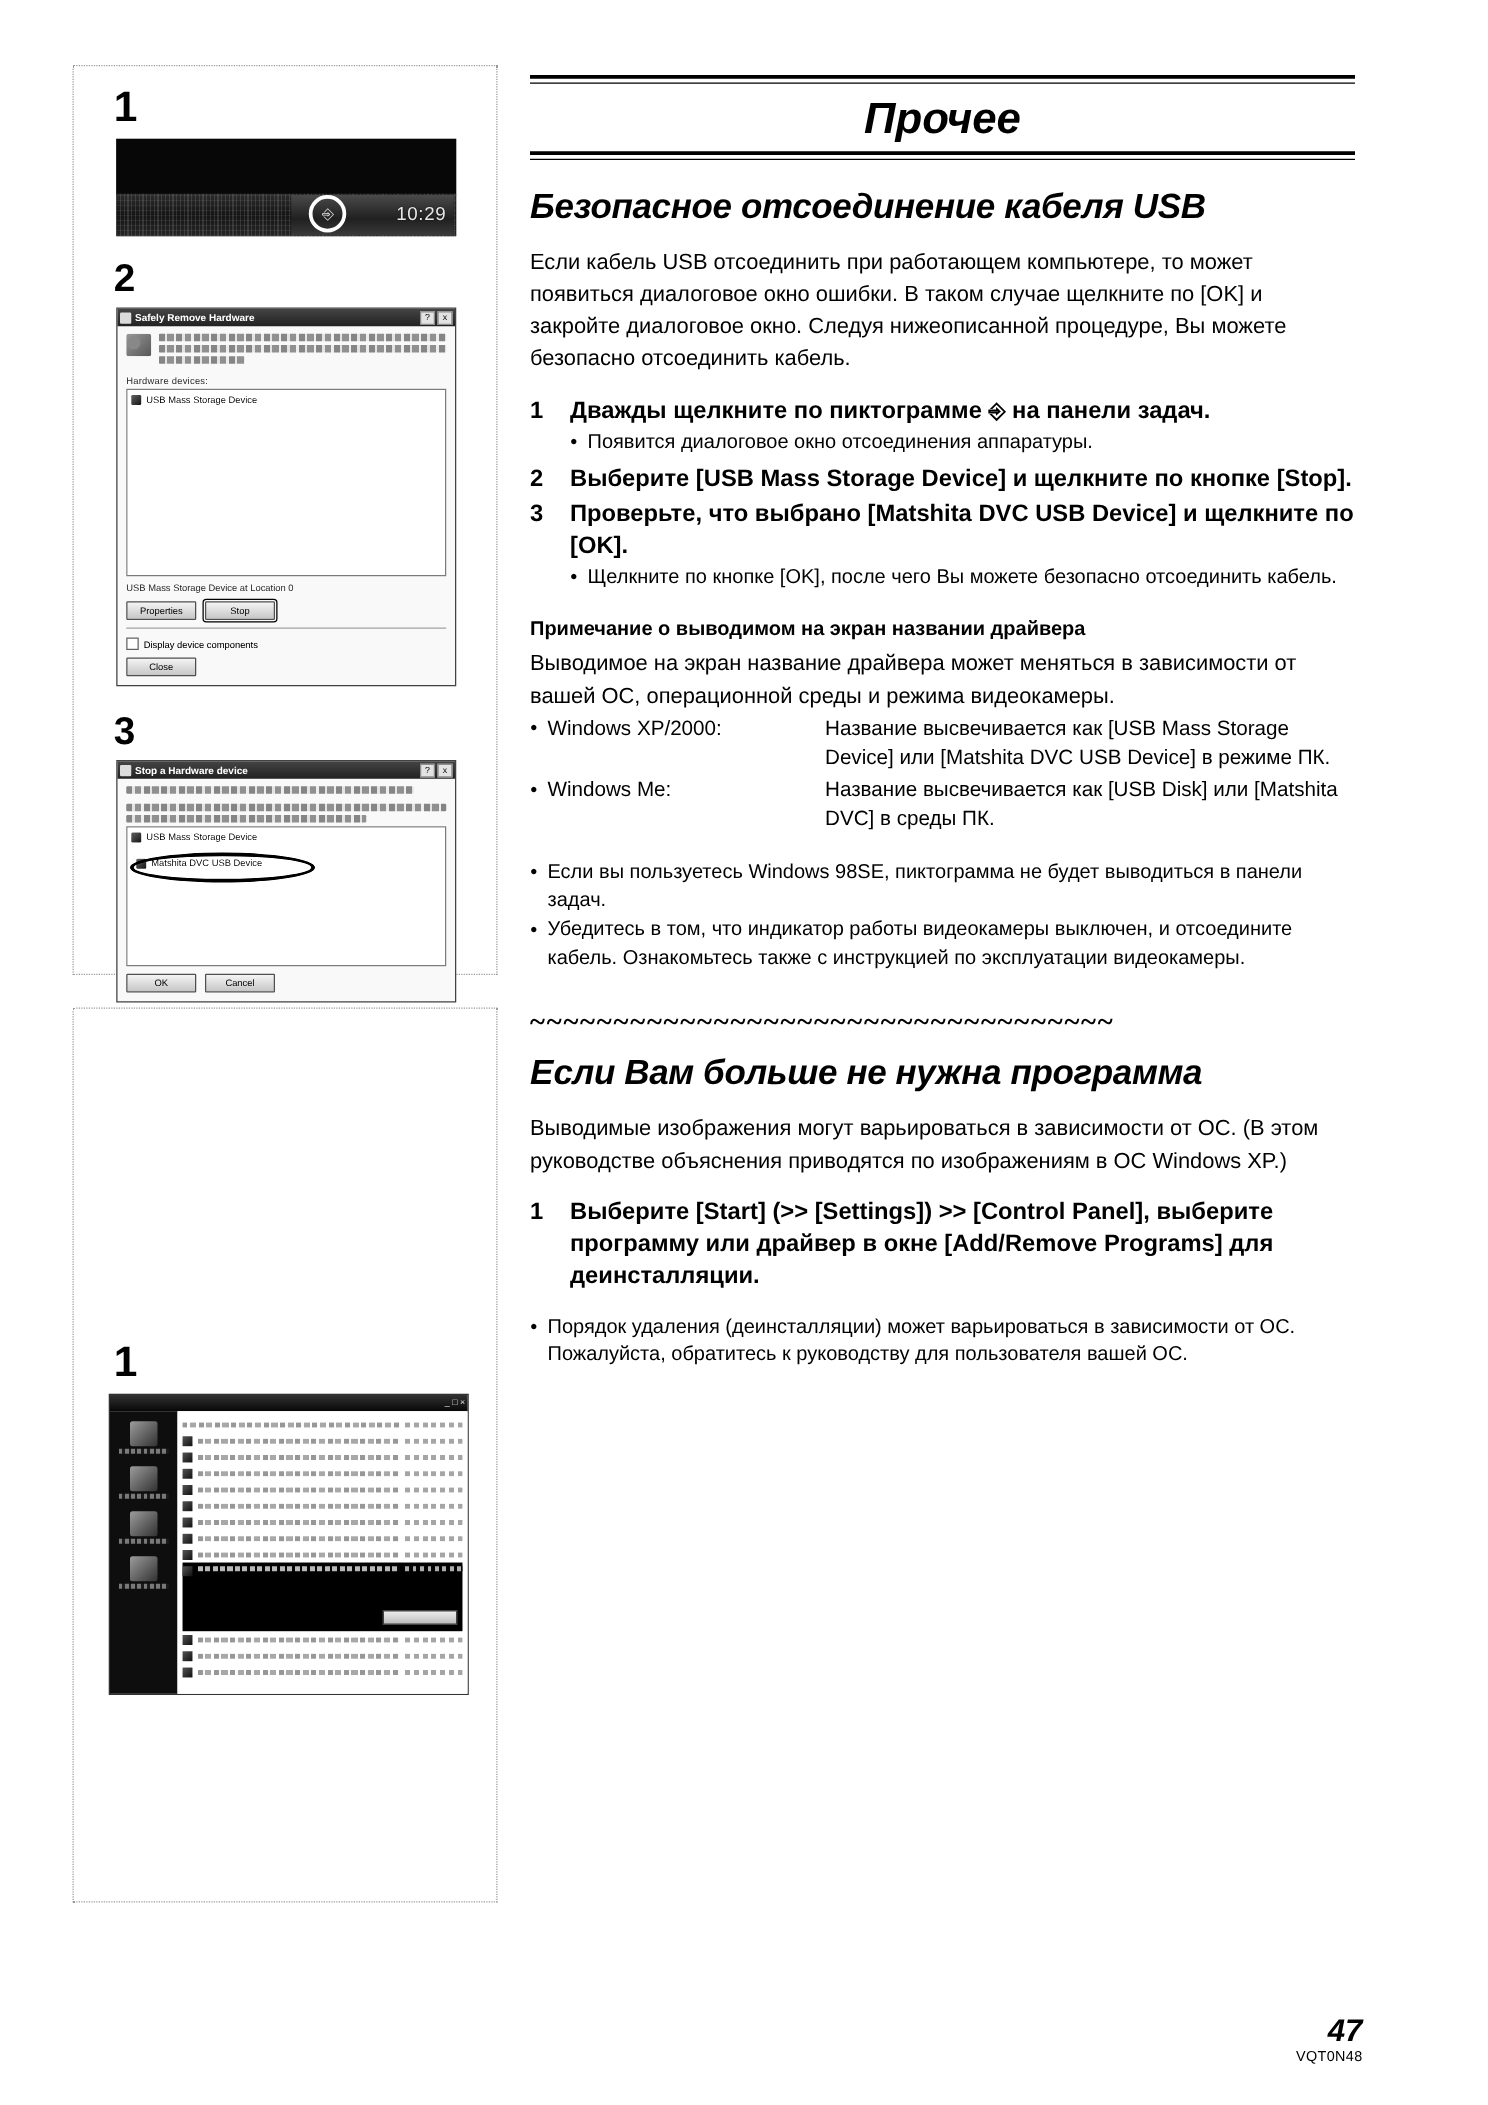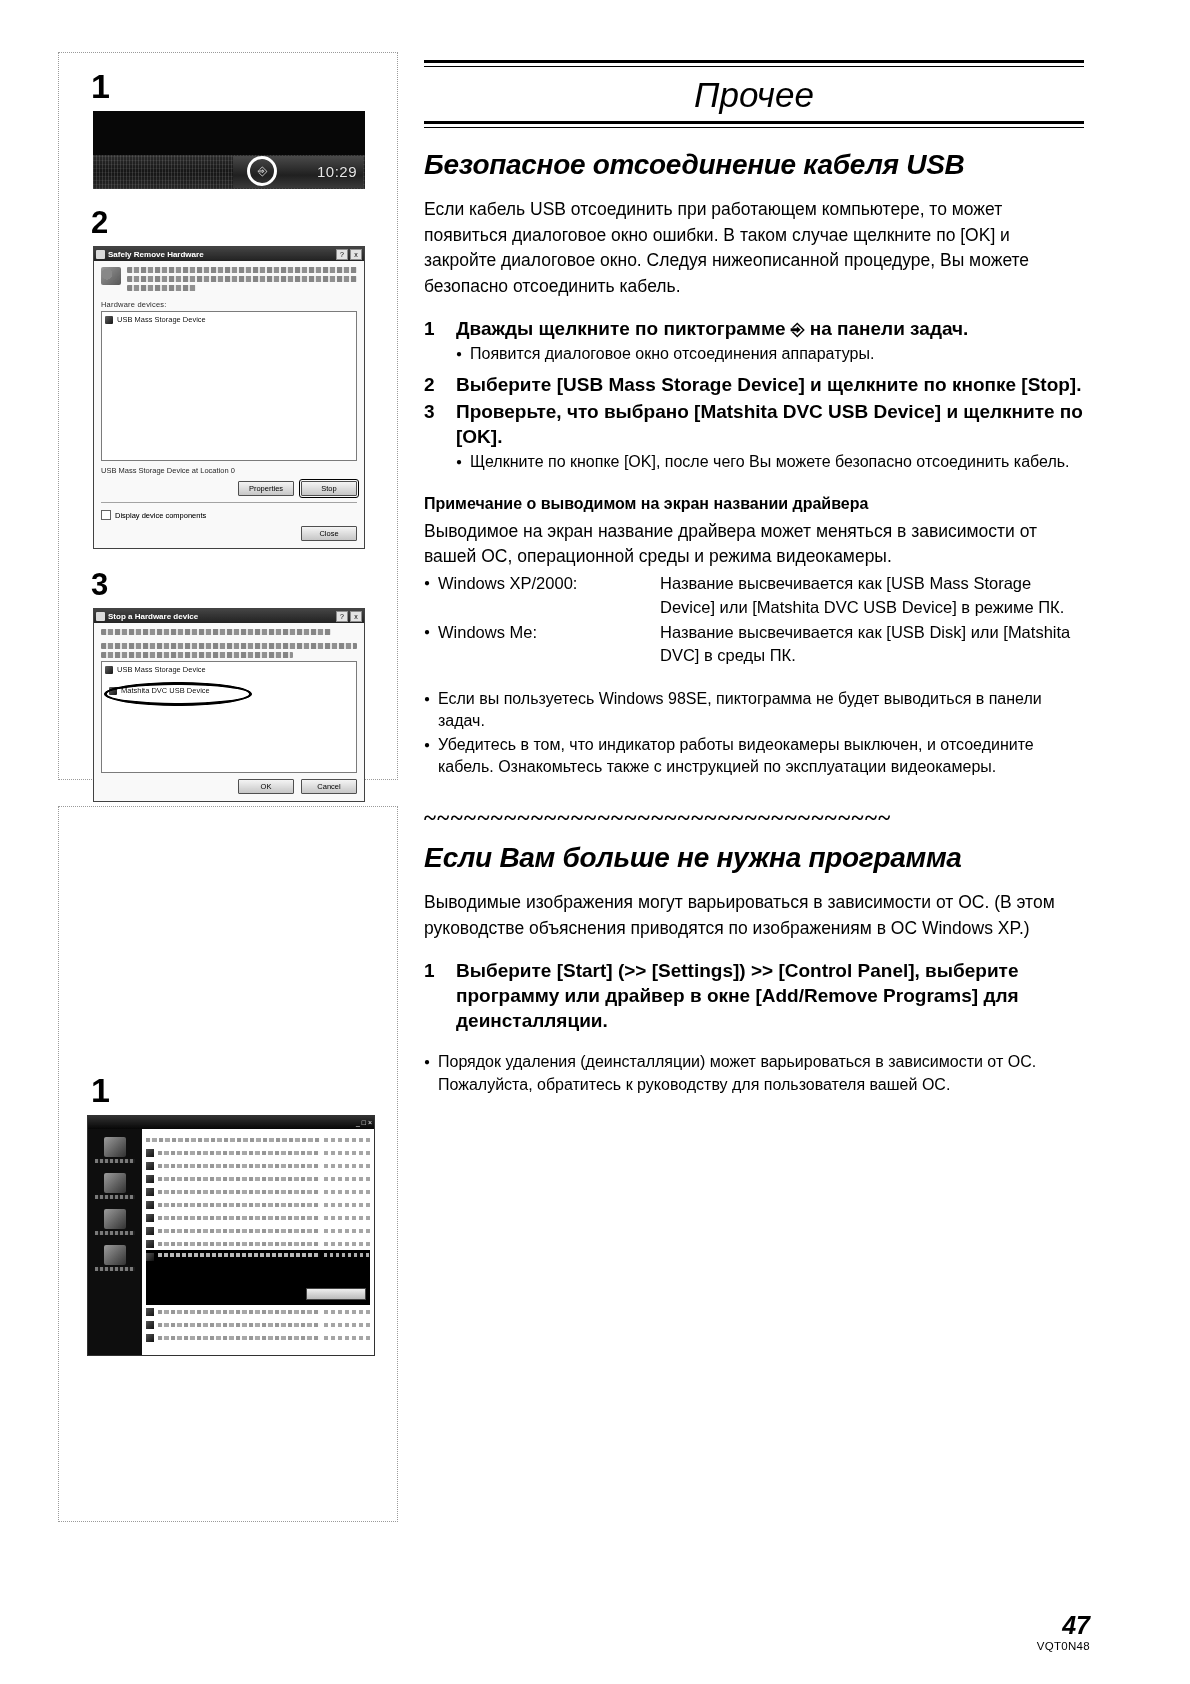--- a/index.html
+++ b/index.html
@@ -172,21 +172,21 @@
     white-space: nowrap;
   }
   .win .list-item .li-ico {
     width: 8px; height: 8px;
     background: linear-gradient(135deg,#666,#222);
     flex: 0 0 auto; border-radius: 1px;
   }
   .win .status-line {
     font-size: 7.5px; color: #1a1a1a; margin: 5px 0 4px 0; opacity: .9;
   }
-  .win .btn-row { display: flex; justify-content: flex-end; gap: 7px; margin-top: 6px; }
+  .win .btn-row { display: flex; gap: 7px; margin-top: 6px; }
   .win .btn {
     border: 1px solid #555;
     background: linear-gradient(180deg,#e5e5e5,#bdbdbd);
     font-size: 7.5px; padding: 2px 0; width: 54px; text-align: center;
     color: #111; border-radius: 1px;
   }
   .win .btn.focused { outline: 1.5px solid #111; outline-offset: 1px; }
   .win .chk-row { display: flex; align-items: center; gap: 4px; margin-top: 7px; font-size: 7.5px; }
   .win .chk { width: 8px; height: 8px; border: 1px solid #666; background: #f1f1f1; }
   .win .sep { height: 1px; background: #9e9e9e; margin: 6px 0; }
@@ -277,21 +277,21 @@
   .rule-double-bottom {
     border-top: 3px solid #000;
     border-bottom: 1px solid #000;
     height: 3px;
     margin-top: 2px;
   }
   h1.chapter {
     text-align: center;
     font-size: 35px;
     font-style: italic;
-    font-weight: normal;
+    font-weight: bold;
     margin: 8px 0 6px 0;
     letter-spacing: 0px;
   }
 
   h2.section {
     font-size: 28px;
     font-style: italic;
     font-weight: bold;
     margin: 22px 0 16px 0;
     line-height: 1.1;

